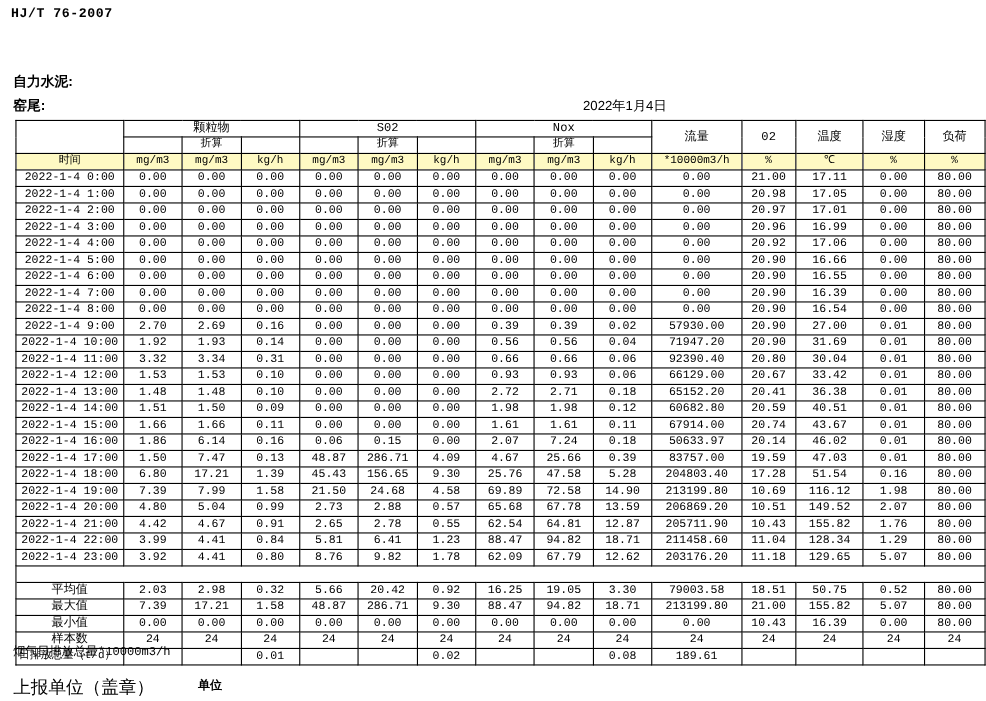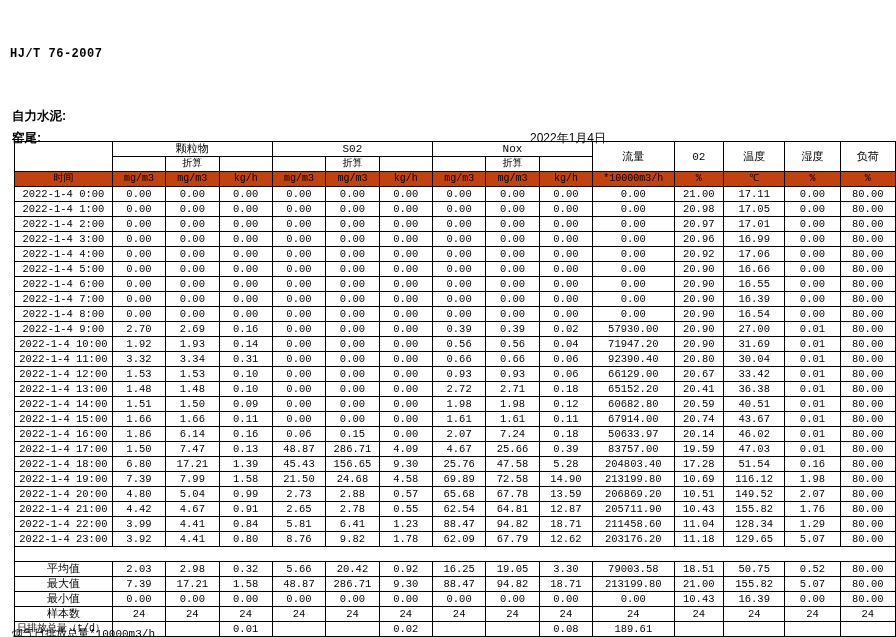--- a/index.html
+++ b/index.html
@@ -13,21 +13,20 @@
     font-family: "Liberation Sans", sans-serif;
     color: #000000;
     position: relative;
     overflow: hidden;
   }
   .page {
     position: relative;
     width: 896px;
     height: 540px;
     padding: 0;
-    margin-top: 42px;
   }
   .std-code {
     position: absolute;
     left: 10px;
     top: 5px;
     font-family: "Liberation Mono", monospace;
     font-size: 12px;
     font-weight: bold;
     letter-spacing: 0.5px;
   }
@@ -57,21 +56,21 @@
   }
   .report-date {
     position: absolute;
     left: 530px;
     top: 88px;
     font-size: 12px;
   }
   table.main {
     position: absolute;
     left: 14px;
-    top: 99px;
+    top: 109px;
     border-collapse: collapse;
     font-family: "Liberation Mono", monospace;
     font-size: 10.5px;
     table-layout: fixed;
   }
   table.main td, table.main th {
     border: 1px solid #000000;
     padding: 0;
     height: 14px;
     line-height: 14px;
@@ -91,21 +90,21 @@
   .num-col  { width: 54px; }
   .flow-col { width: 82px; }
   .o2-col   { width: 50px; }
   .temp-col { width: 62px; }
   .hum-col  { width: 56px; }
   .load-col { width: 56px; }
 
   .hdr-row td { height: 16px; line-height: 16px; }
   .hdr-row2 td { height: 16px; line-height: 16px; }
   .unit-row td {
-    background: #c2410c;
+    background: #fef9c3;
     height: 15px;
     line-height: 15px;
     font-size: 10px;
   }
   .data-row td { height: 14.2px; line-height: 14.2px; }
   .data-row td:first-child { text-align: center; }
   .spacer-row td {
     border-left: 1px solid #000;
     border-right: 1px solid #000;
     border-top: none;

